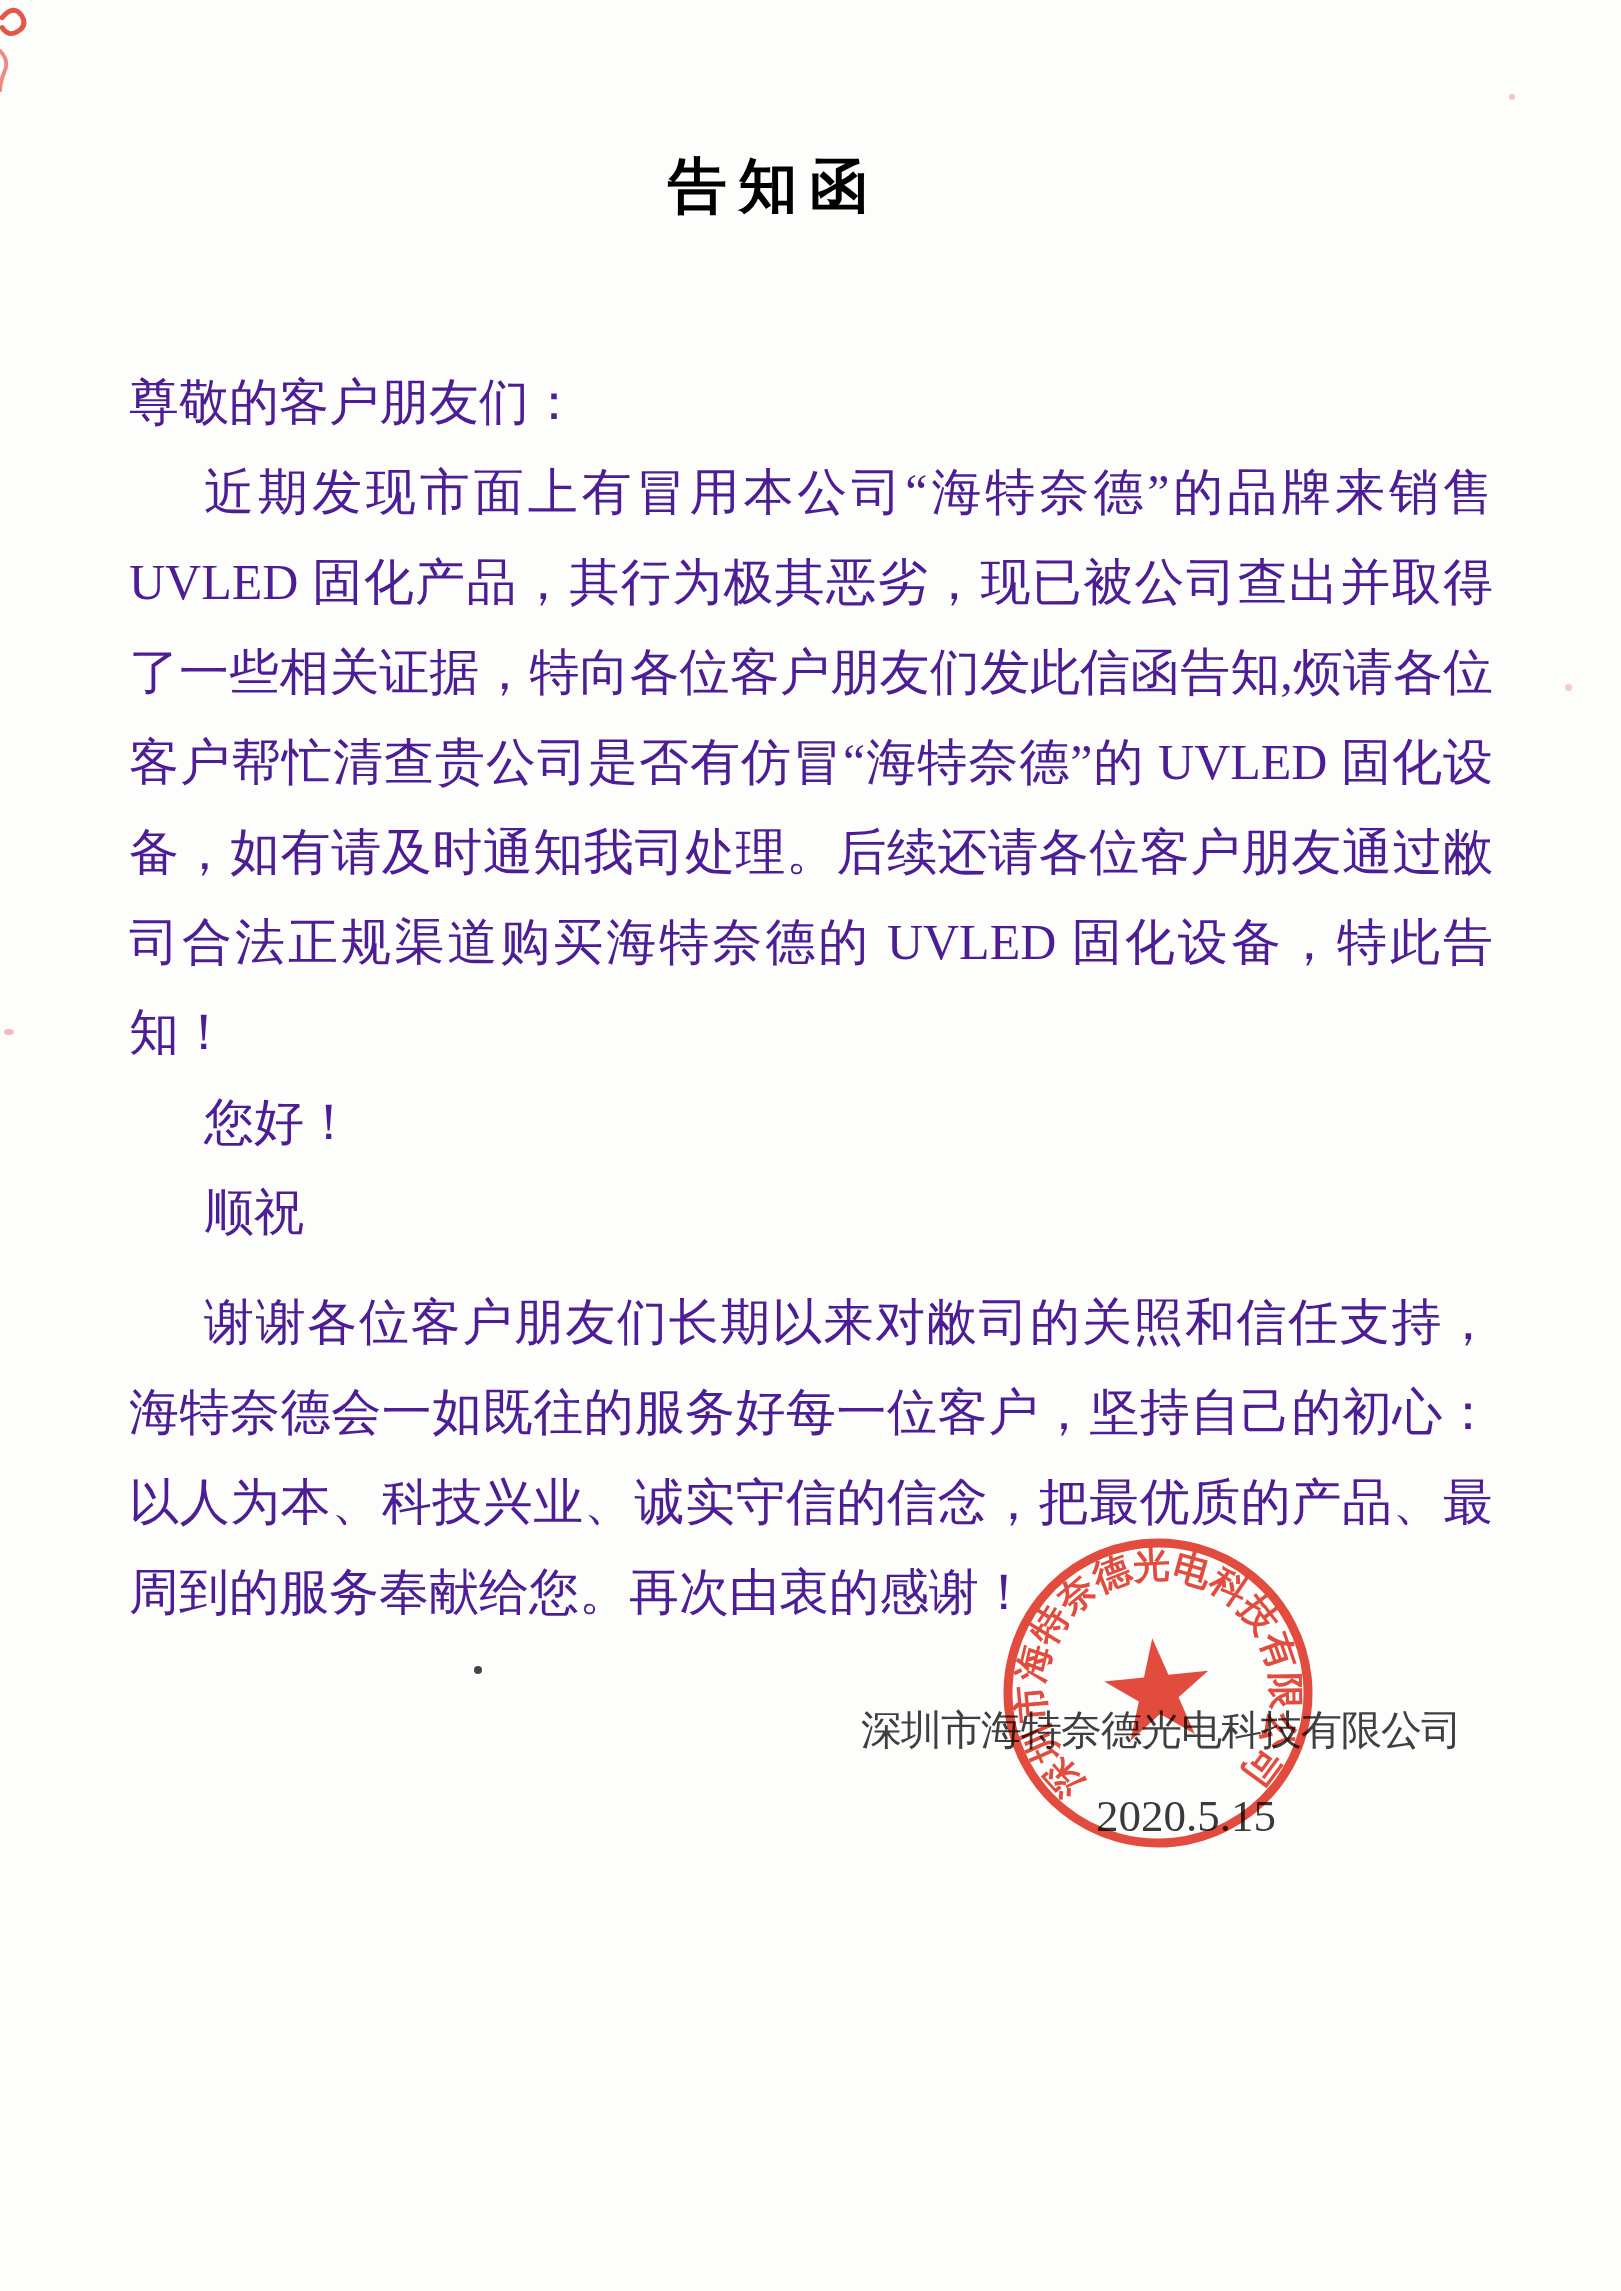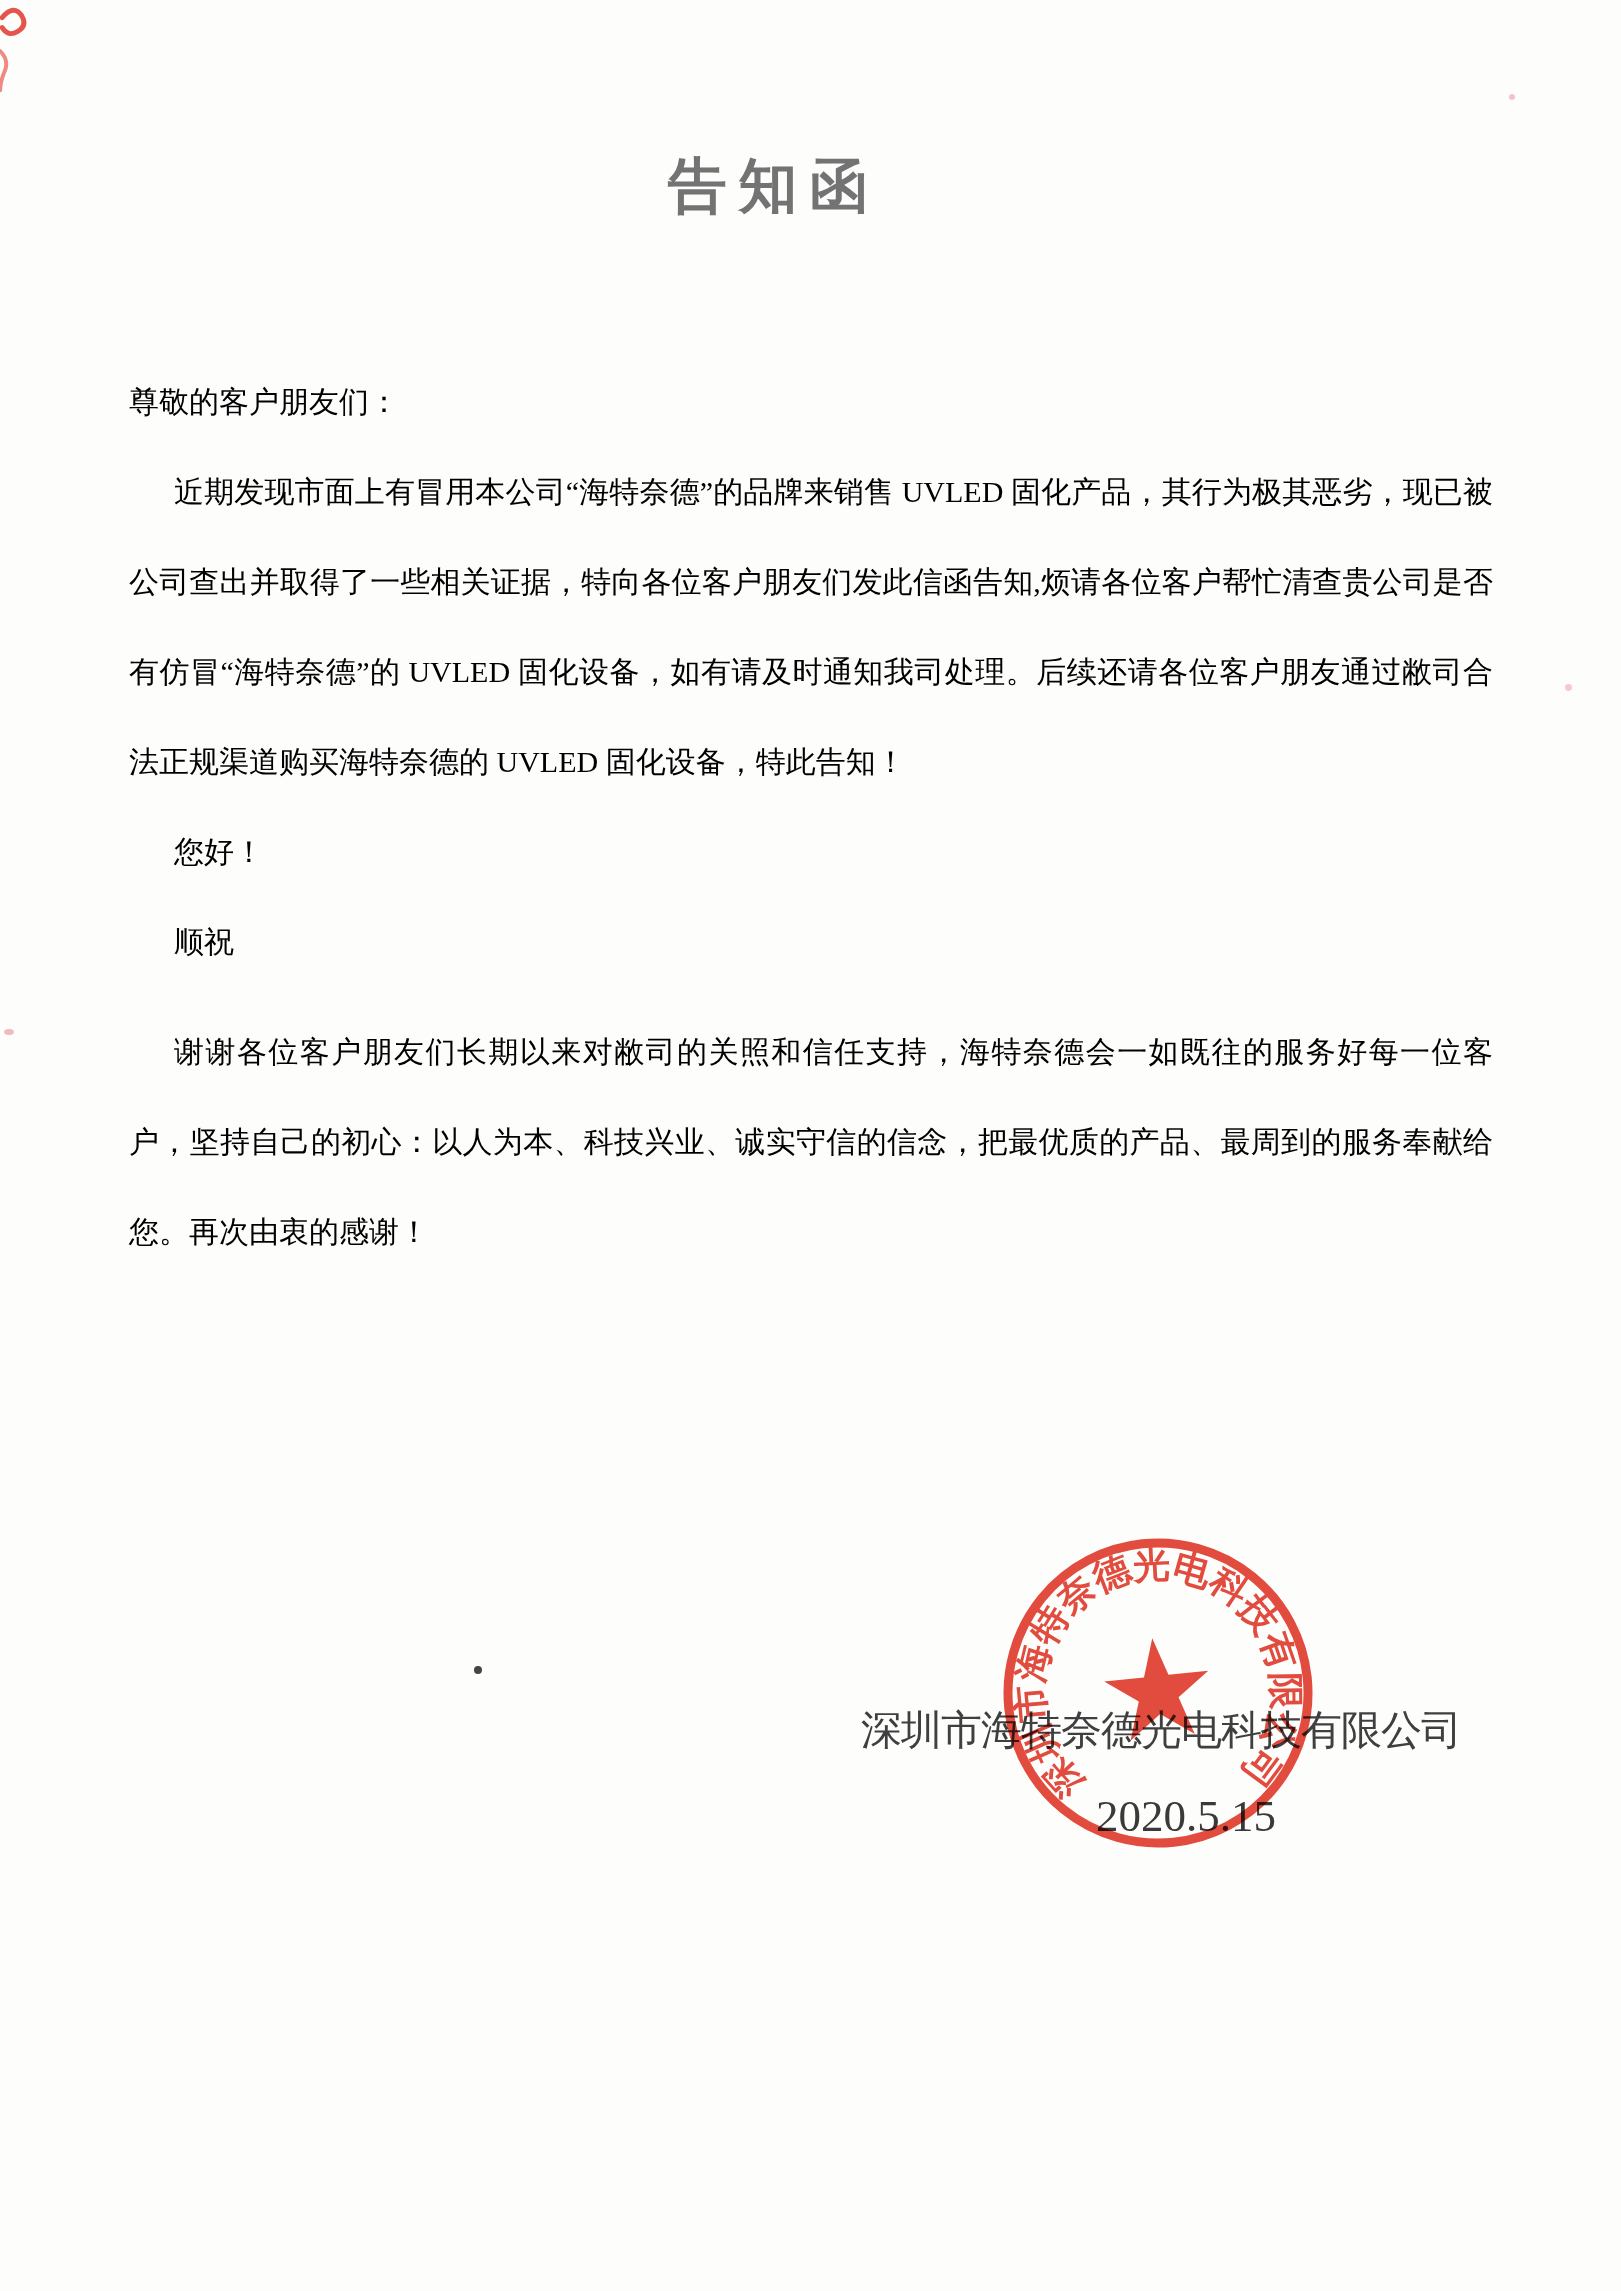--- a/index.html
+++ b/index.html
@@ -21,31 +21,31 @@
     position: absolute;
     top: 147px;
     left: 0;
     right: 73px;
     margin: 0;
     text-align: center;
     font-family: "DejaVu Sans", "Liberation Sans", sans-serif;
     font-weight: bold;
     font-size: 59px;
     letter-spacing: 11.8px;
-    color: #737373;
+    color: #000000;
   }
   .body-text {
     position: absolute;
     top: 357px;
     left: 129px;
     width: 1364px;
-    font-size: 30px;
+    font-size: 50px;
     line-height: 90px;
     text-align: justify;
-    color: #000000;
+    color: #4c1d95;
   }
   .body-text p { margin: 0; }
   .indent { text-indent: 1.5em; }
   .para-2 { margin-top: 19.6px !important; }
   .closing-2 { margin-left: 5em; }
   .company-name {
     position: absolute;
     left: 861px;
     top: 1703px;
     font-size: 41px;

